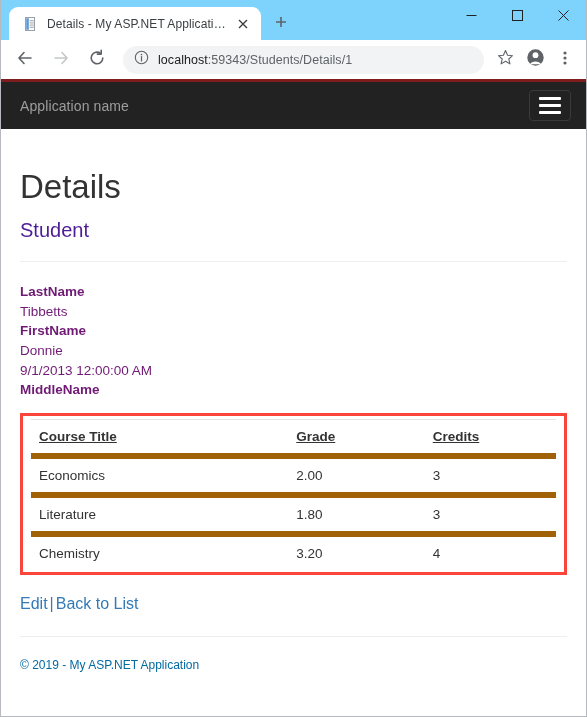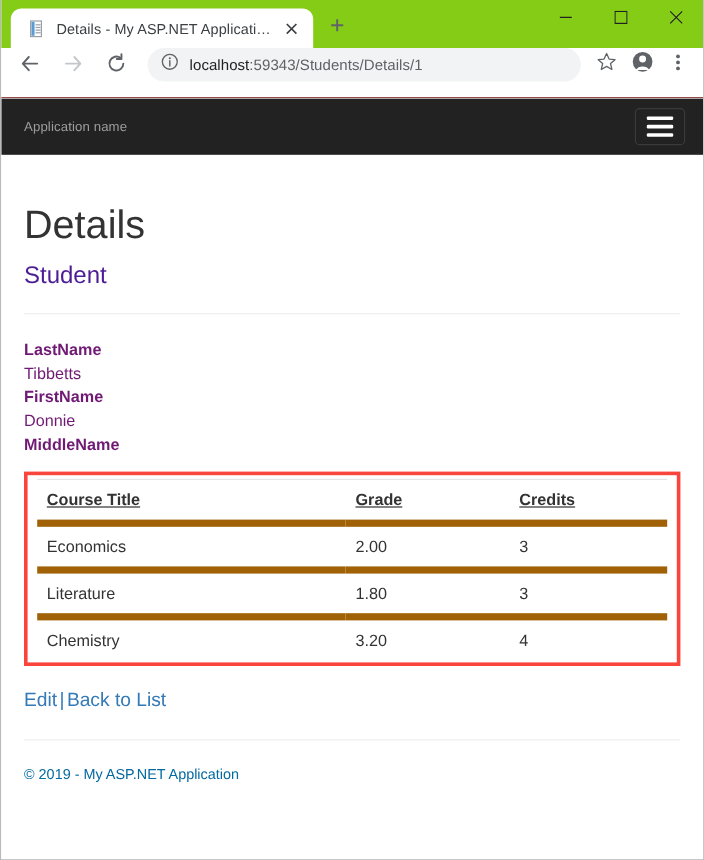--- a/index.html
+++ b/index.html
@@ -13,21 +13,21 @@
     width: 587px; height: 717px;
     overflow: hidden;
     background: #ffffff;
     border: 1px solid #b6b9bd;
     border-top: none;
   }
 
   
   .tabstrip {
     height: 40px;
-    background: #84cc16;
+    background: #7dd3fc;
     display: flex;
     align-items: flex-end;
     padding-left: 8px;
     position: relative;
   }
   .tab {
     display: flex;
     align-items: center;
     height: 33px;
     background: #ffffff;
@@ -78,23 +78,23 @@
     display: flex;
     align-items: center;
     justify-content: center;
   }
 
   
   .toolbar {
     height: 42px;
     background: #ffffff;
     display: flex;
-    align-items: flex-start;
+    align-items: center;
     padding: 0 6px;
-    border-bottom: 1px solid #7f1d1d;
+    border-bottom: 3px solid #7f1d1d;
   }
   .navbtn {
     width: 30px; height: 30px;
     margin: 0 3px;
     display: flex;
     align-items: center;
     justify-content: center;
     border-radius: 50%;
     flex: 0 0 auto;
   }
@@ -138,21 +138,21 @@
   .navbar {
     background: #222222;
     height: 47px;
     display: flex;
     align-items: center;
     justify-content: space-between;
     padding: 0 15px 0 19px;
   }
   .brand {
     color: #9d9d9d;
-    font-size: 11px;
+    font-size: 14px;
     letter-spacing: 0.1px;
   }
   .navtoggle {
     width: 42px; height: 31px;
     border: 1px solid #3a3a3a;
     border-radius: 4px;
     display: flex;
     flex-direction: column;
     align-items: center;
     justify-content: center;
@@ -398,20 +398,21 @@
       <h1 class="page-title">Details</h1>
       <h4 class="subtitle">Student</h4>
 
       <hr class="rule">
 
       <dl class="dl-details">
         <dt>LastName</dt>
         <dd>Tibbetts</dd>
         <dt>FirstName</dt>
         <dd>Donnie</dd>
+        <dd>9/1/2013 12:00:00 AM</dd>
         <dt>MiddleName</dt>
         <dd></dd>
       </dl>
 
       <div class="highlight-box">
         <table class="grades-table">
           <thead>
             <tr>
               <th class="col-title">Course Title</th>
               <th class="col-grade">Grade</th>

